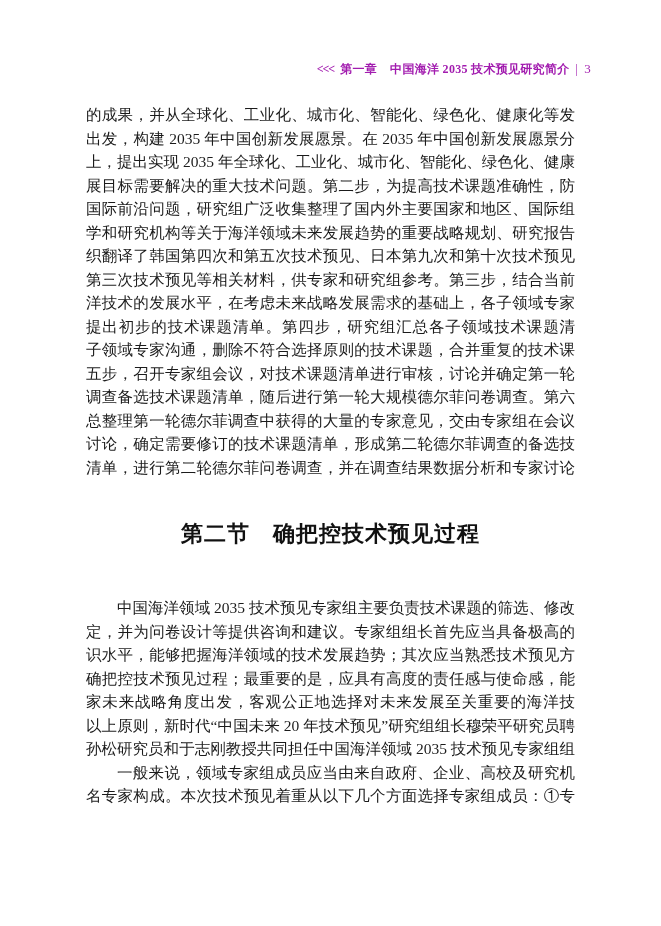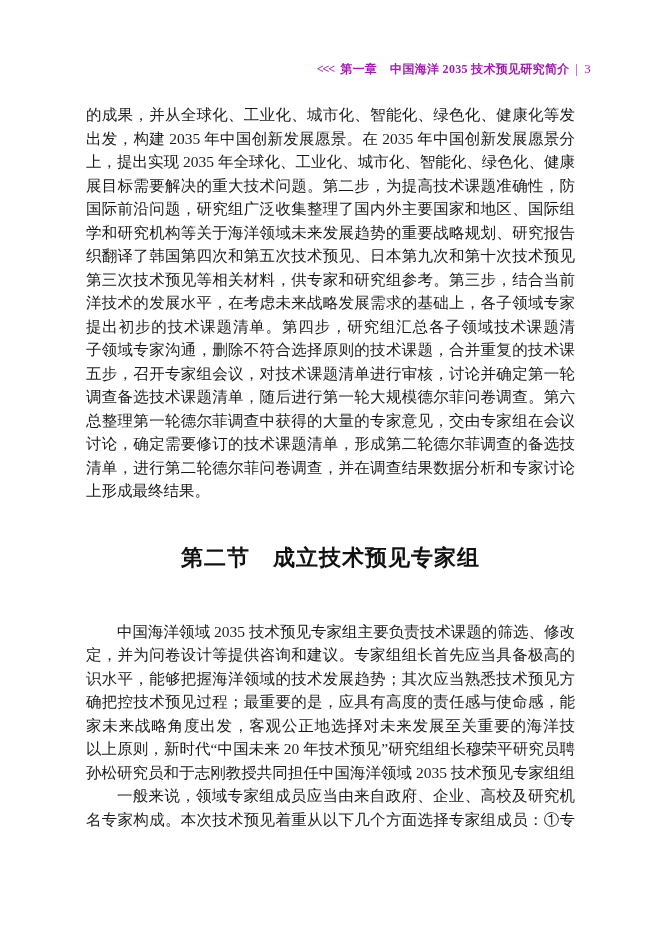--- a/index.html
+++ b/index.html
@@ -74,24 +74,23 @@
         <div class="line">织翻译了韩国第四次和第五次技术预见、日本第九次和第十次技术预见及英国</div>
         <div class="line">第三次技术预见等相关材料，供专家和研究组参考。第三步，结合当前中国海</div>
         <div class="line">洋技术的发展水平，在考虑未来战略发展需求的基础上，各子领域专家经讨论</div>
         <div class="line">提出初步的技术课题清单。第四步，研究组汇总各子领域技术课题清单，经与</div>
         <div class="line">子领域专家沟通，删除不符合选择原则的技术课题，合并重复的技术课题。第</div>
         <div class="line">五步，召开专家组会议，对技术课题清单进行审核，讨论并确定第一轮德尔菲</div>
         <div class="line">调查备选技术课题清单，随后进行第一轮大规模德尔菲问卷调查。第六步，汇</div>
         <div class="line">总整理第一轮德尔菲调查中获得的大量的专家意见，交由专家组在会议上进行</div>
         <div class="line">讨论，确定需要修订的技术课题清单，形成第二轮德尔菲调查的备选技术课题</div>
         <div class="line">清单，进行第二轮德尔菲问卷调查，并在调查结果数据分析和专家讨论的基础</div>
-        <div class="line last">上形成最终结果。</div>
       </div>
 
-    <h2 class="section-heading">第二节　成立技术预见专家组</h2>
+    <h2 class="section-heading">第二节　确把控技术预见过程</h2>
 
     <div class="paragraph">
         <div class="line indent">中国海洋领域 2035 技术预见专家组主要负责技术课题的筛选、修改和审</div>
         <div class="line">定，并为问卷设计等提供咨询和建议。专家组组长首先应当具备极高的专业知</div>
         <div class="line">识水平，能够把握海洋领域的技术发展趋势；其次应当熟悉技术预见方法，准</div>
         <div class="line">确把控技术预见过程；最重要的是，应具有高度的责任感与使命感，能够从国</div>
         <div class="line">家未来战略角度出发，客观公正地选择对未来发展至关重要的海洋技术。依据</div>
         <div class="line">以上原则，新时代“中国未来 20 年技术预见”研究组组长穆荣平研究员聘请</div>
         <div class="line last">孙松研究员和于志刚教授共同担任中国海洋领域 2035 技术预见专家组组长。</div>
       </div>

